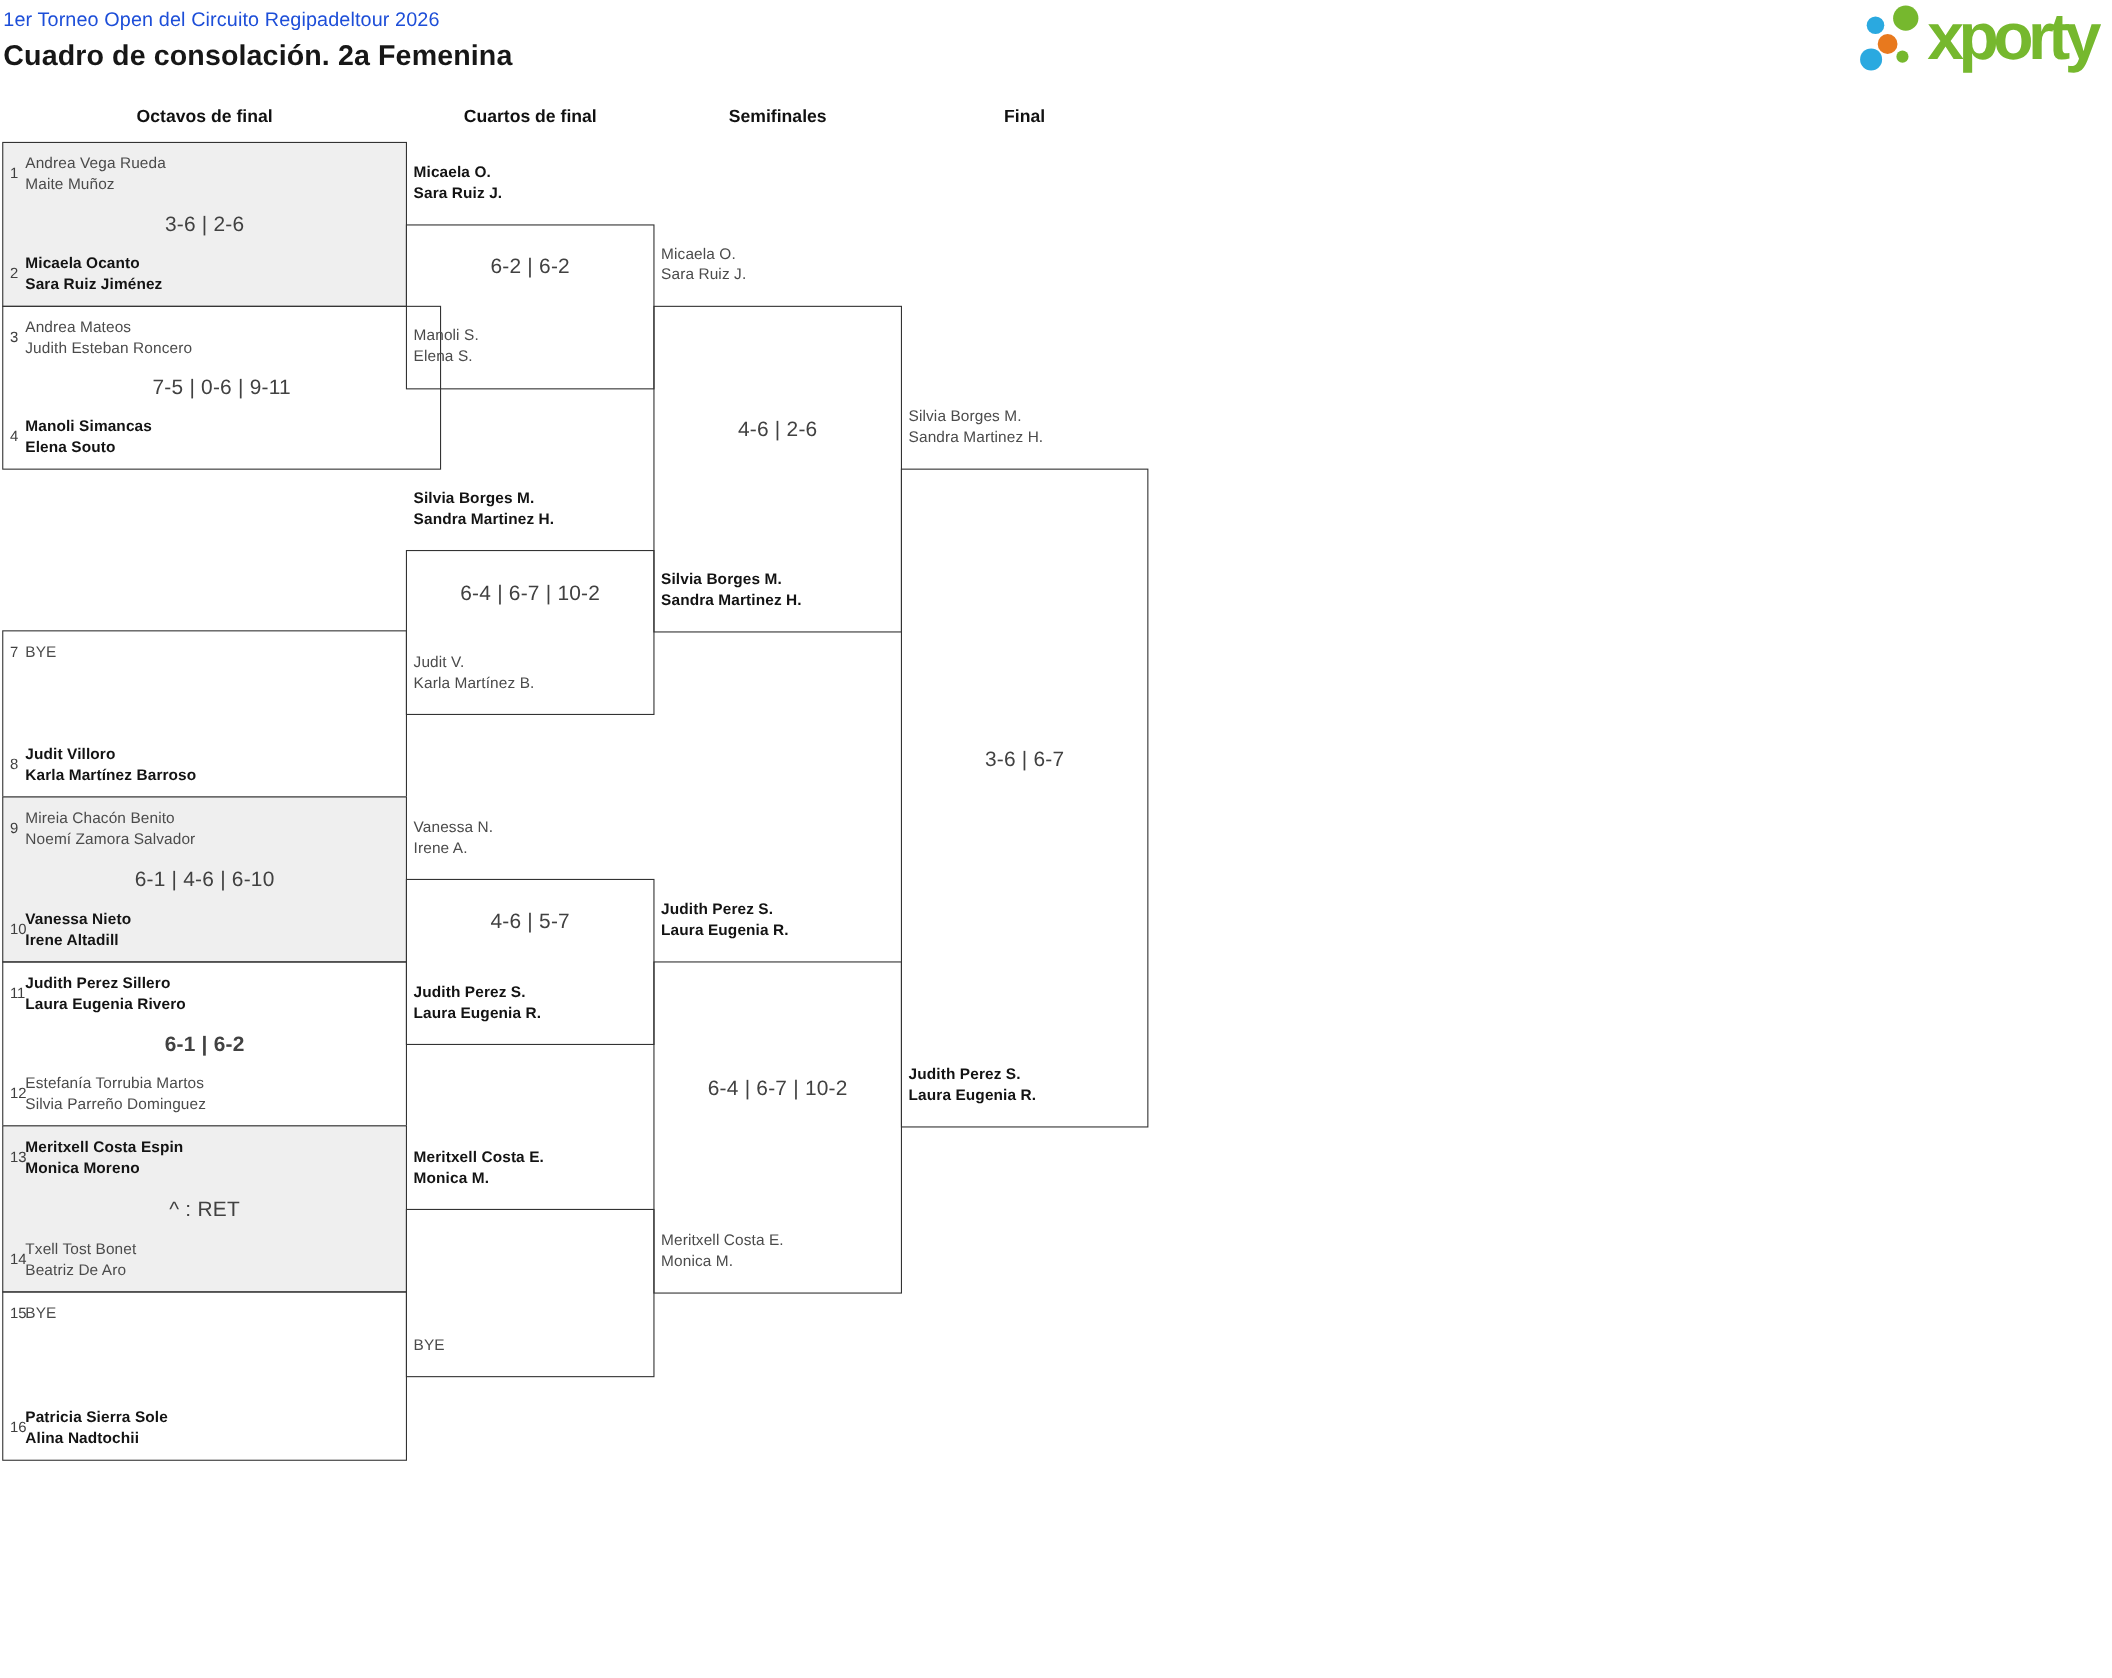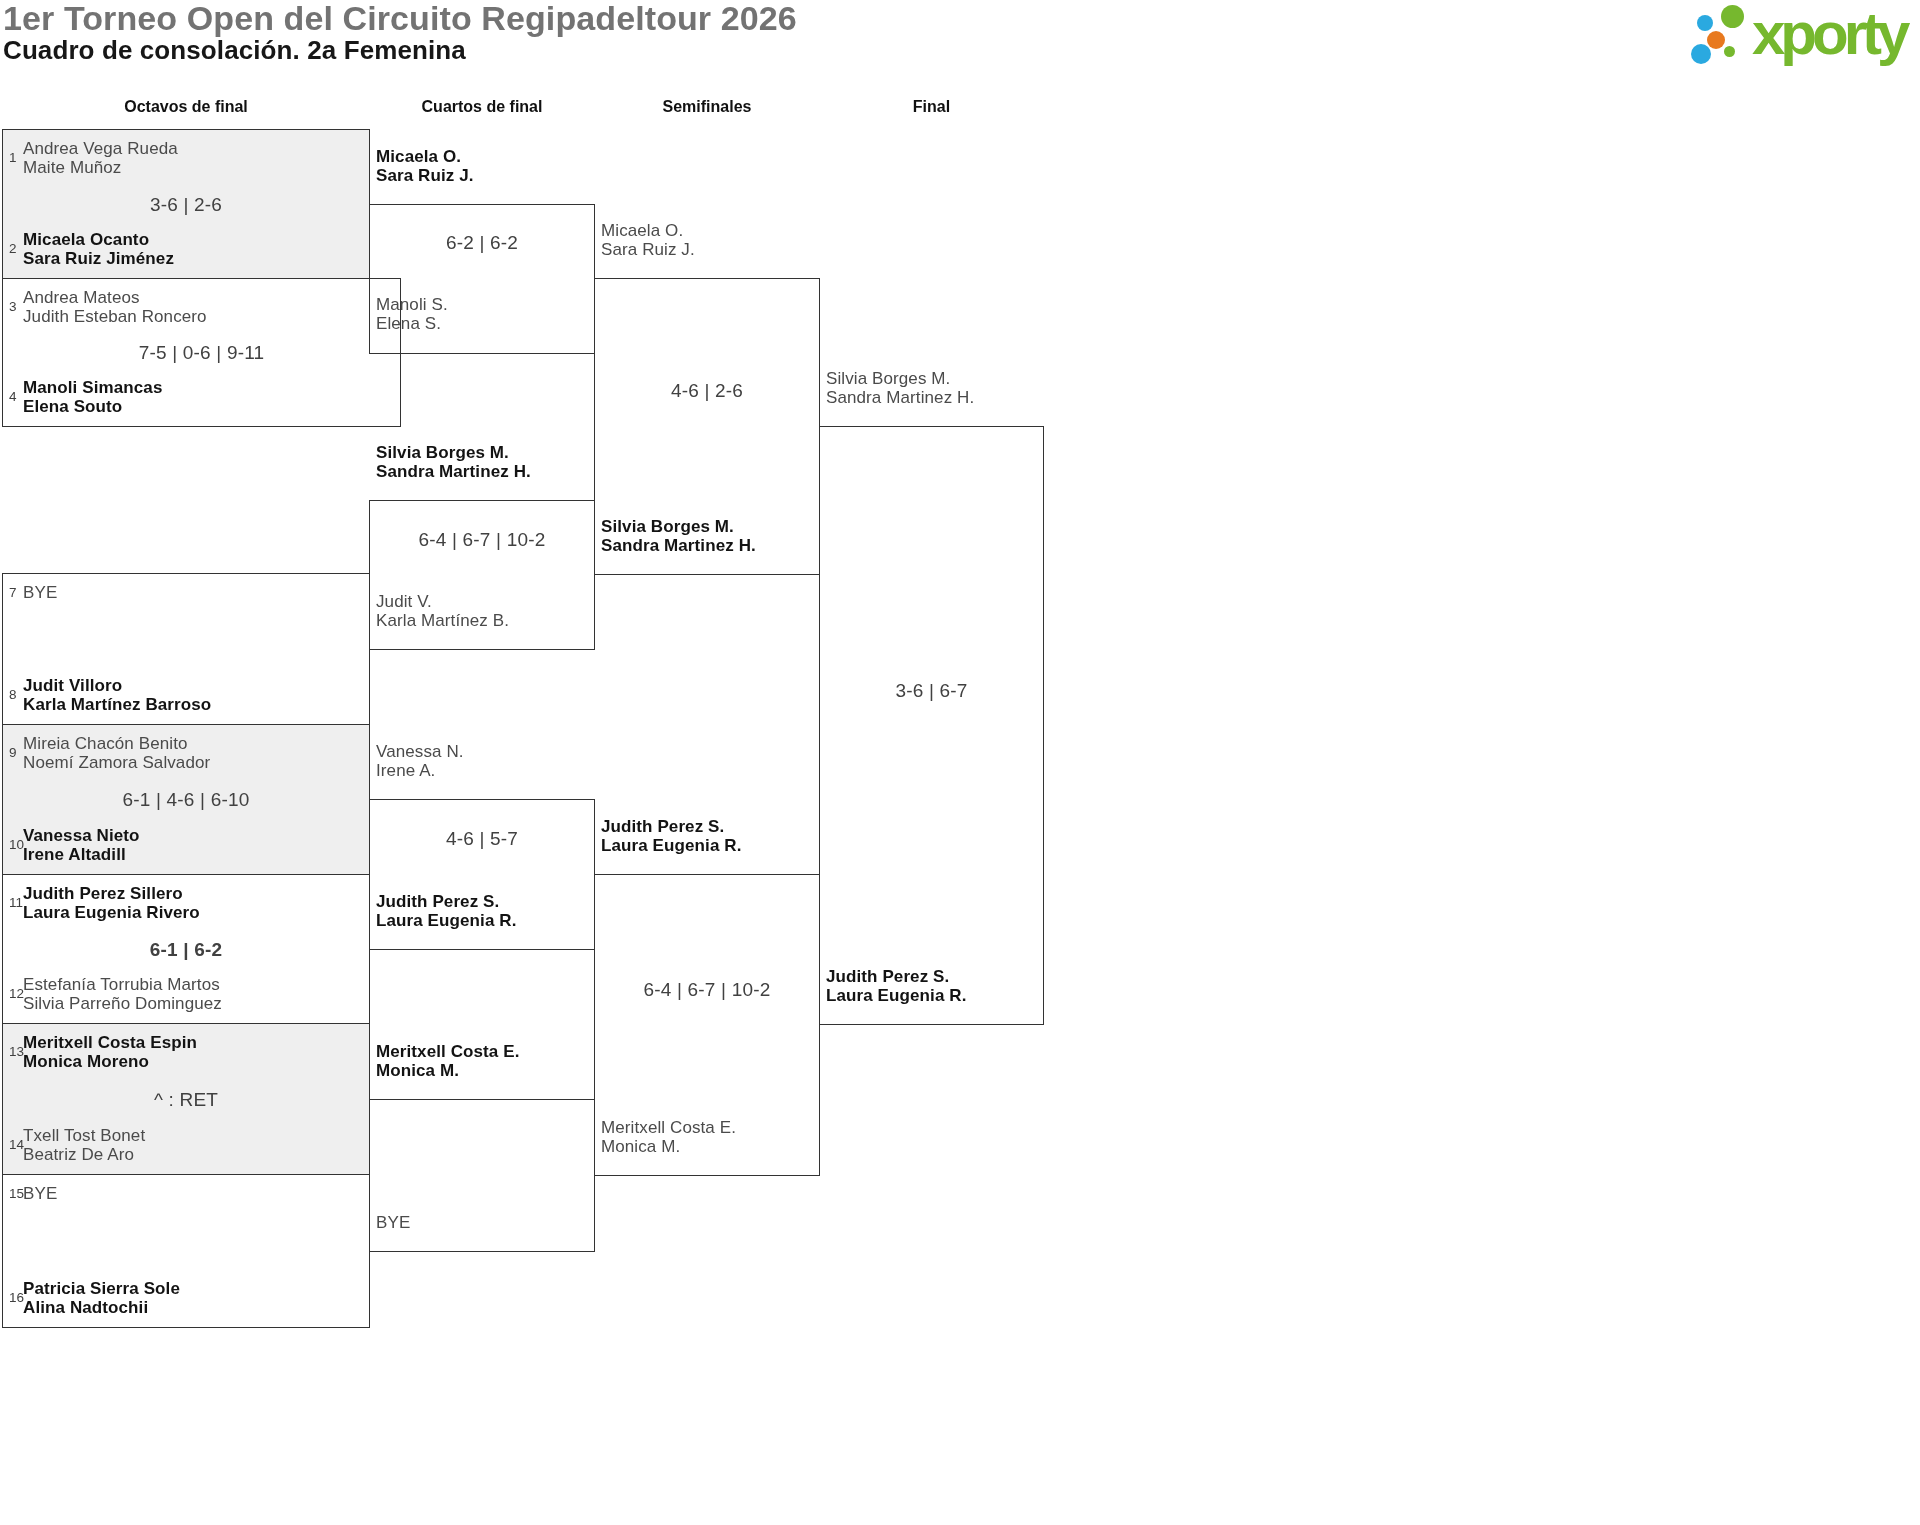--- a/index.html
+++ b/index.html
@@ -12,42 +12,42 @@
     --blue:#2aa9e0;
     --orange:#e8791e;
   }
   html,body{margin:0;padding:0;}
   body{
     width:1920px;height:1525px;background:#ffffff;position:relative;overflow:hidden;
     font-family:"Liberation Sans",sans-serif;
   }
   #stage{position:absolute;left:0;top:0;width:1920px;height:1525px;}
   .title{
-    position:absolute;left:3px;top:2px;font-size:34px;font-weight:700;color:#737373;
+    position:absolute;left:3px;top:2px;font-size:18px;font-weight:400;color:#1d4ed8;
     line-height:32px;white-space:nowrap;letter-spacing:.1px;
   }
   .subtitle{
     position:absolute;left:3px;top:34px;font-size:26px;font-weight:700;color:#171717;
     line-height:32px;white-space:nowrap;letter-spacing:.1px;
   }
   .colhead{
     position:absolute;top:97px;font-size:16px;font-weight:700;color:#111111;
     text-align:center;line-height:19px;
   }
   .ch0{left:2px;width:368px;}
   .ch1{left:369px;width:226px;}
   .ch2{left:594px;width:226px;}
   .ch3{left:819px;width:225px;}
   .box{
     position:absolute;border:1px solid var(--border);box-sizing:border-box;background:transparent;
   }
   .box.shaded{background:var(--shade);}
   .team{position:absolute;}
   .team-line{
-    font-size:17px;line-height:19px;color:var(--reg);letter-spacing:.1px;white-space:nowrap;
+    font-size:14px;line-height:19px;color:var(--reg);letter-spacing:.1px;white-space:nowrap;
   }
   .team-line.winner{font-weight:700;color:var(--win);}
   .slot-num{
     position:absolute;font-size:13.5px;color:#3f3f3f;display:flex;align-items:center;
     line-height:13.5px;
   }
   .score{
     position:absolute;font-size:19px;color:var(--score);text-align:center;line-height:19px;
     letter-spacing:.2px;white-space:nowrap;
   }

